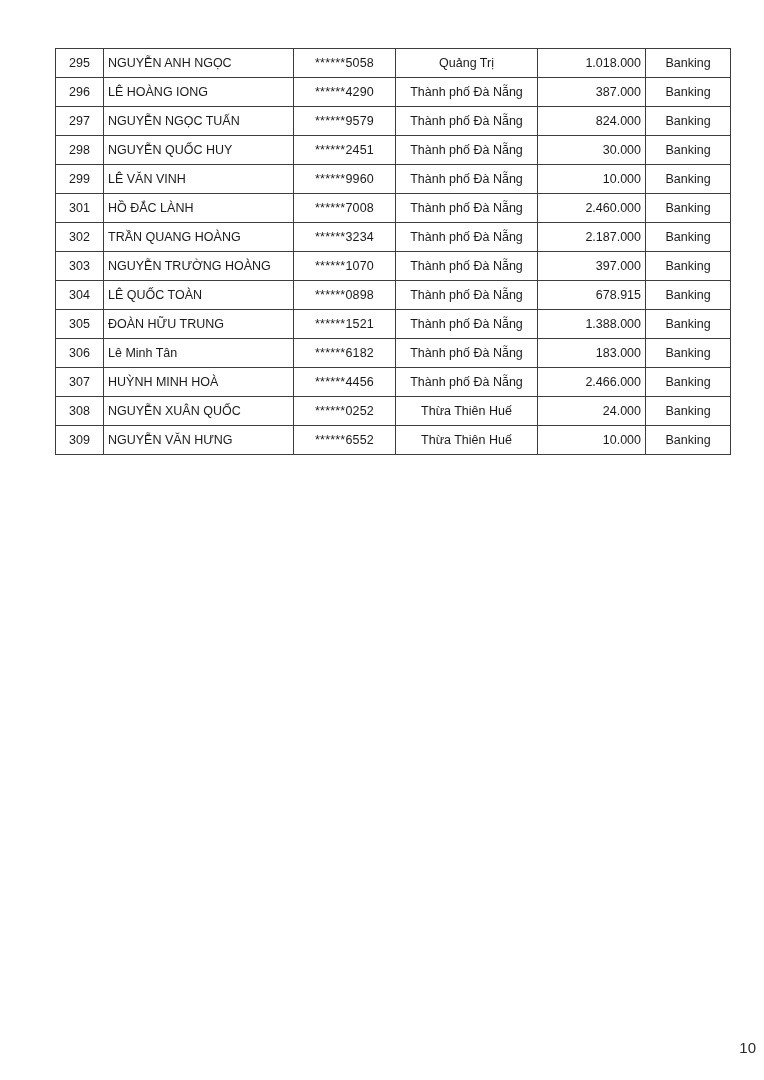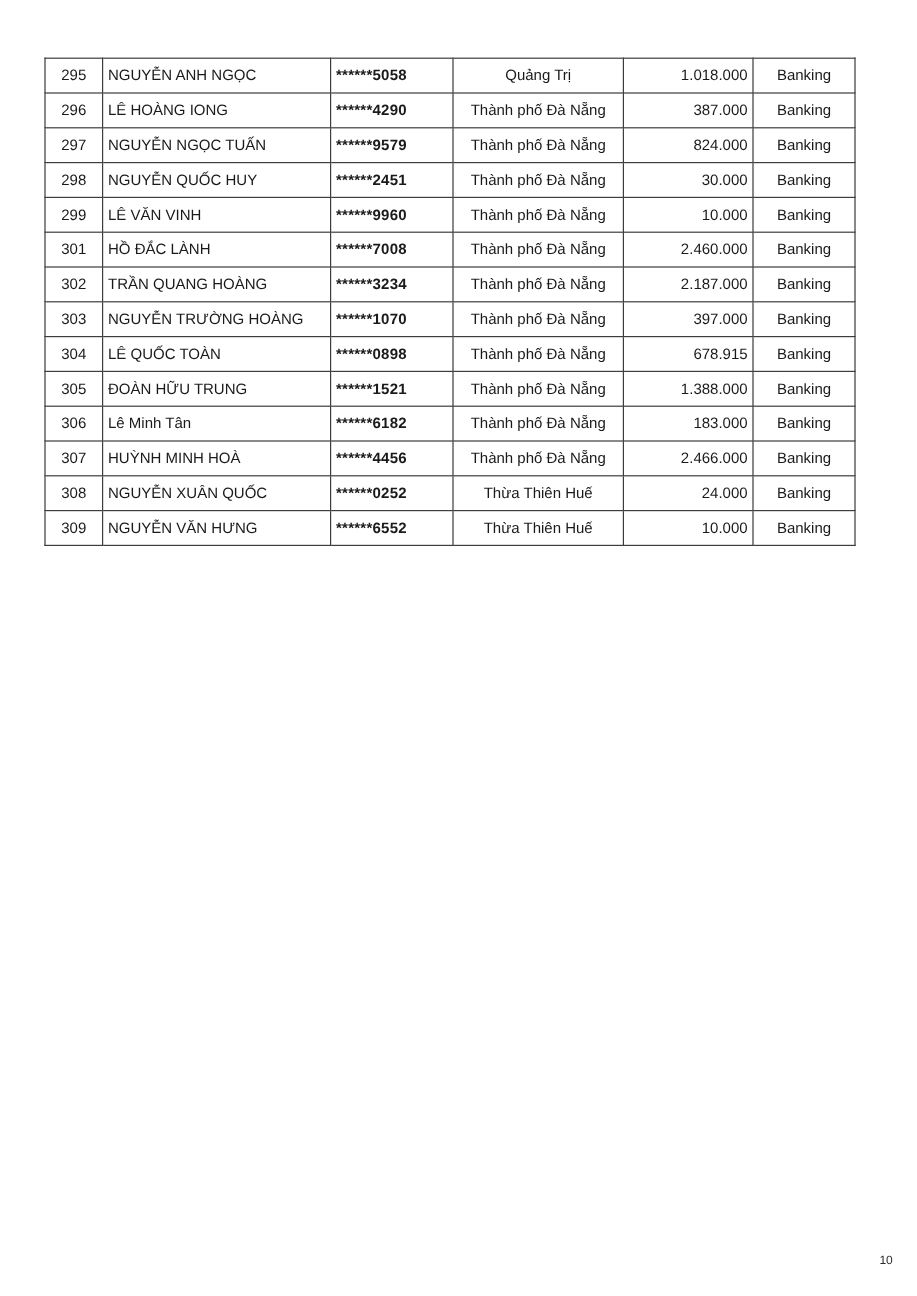--- a/index.html
+++ b/index.html
@@ -10,48 +10,48 @@
   .sheet {
     position: relative;
     width: 764px;
     height: 1080px;
     background: #ffffff;
     font-family: "Liberation Sans", sans-serif;
     overflow: hidden;
   }
   table.donor-table {
     position: absolute;
-    left: 37px;
+    left: 55px;
     top: 48px;
     width: 675px;
     border-collapse: collapse;
     table-layout: fixed;
     border-radius: 24px;
   }
   table.donor-table td {
     border: 1px solid #3d3d3d;
     height: 28px;
     font-size: 12.5px;
     line-height: 28px;
     color: #1a1a1a;
     padding: 0 4px;
     white-space: nowrap;
     overflow: hidden;
   }
   td.c-stt  { text-align: center; }
   td.c-name { text-align: left; padding-left: 5px; }
-  td.c-acct { text-align: left; letter-spacing: 0.2px; font-weight: bold; }
+  td.c-acct { text-align: center; letter-spacing: 0.2px; }
   td.c-loc  { text-align: center; }
   td.c-amt  { text-align: right; padding-right: 10px; }
   td.c-chan { text-align: center; }
   .page-number {
     position: absolute;
-    right: 20px;
+    right: 8px;
     bottom: 24px;
-    font-size: 10px;
+    font-size: 15px;
     color: #2b2b2b;
   }
 </style>
 </head>
 <body>
 
 <div class="sheet">
 
   <table class="donor-table">
     <colgroup>

